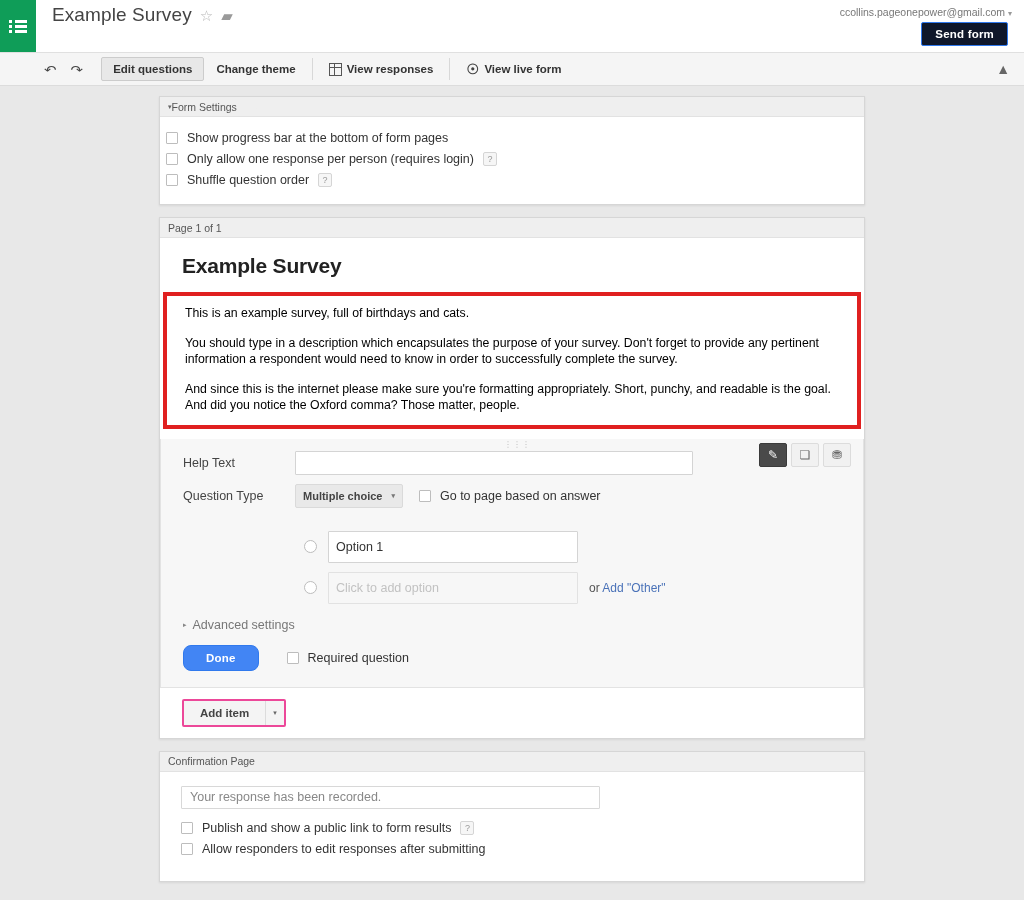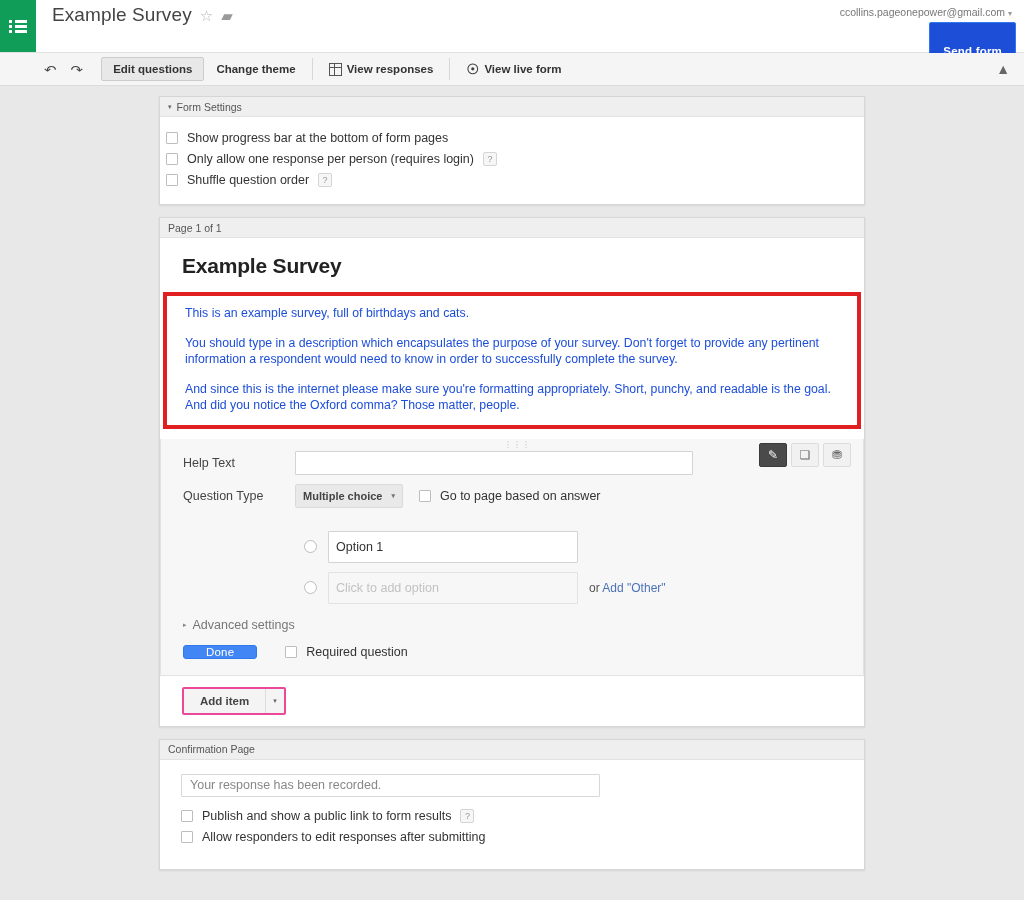--- a/index.html
+++ b/index.html
@@ -81,28 +81,28 @@
     position: absolute;
     right: 12px; top: 6px;
     font-size: 10.5px;
     color: #777;
     white-space: nowrap;
   }
   .account-caret { font-size: 8px; color: #999; margin-left: 3px; }
 
   .send-form-top {
     position: absolute;
-    right: 8px; top: 22px;
-    background: #1d4ed8;
+    right: 16px; top: 22px;
+    background: #0f172a;
     color: #fff;
     font-size: 11.5px;
     font-weight: bold;
     border: 1px solid #3079ed;
     border-radius: 2px;
-    padding: 22px 13px;
+    padding: 5px 13px;
     cursor: pointer;
     letter-spacing: .2px;
   }
 
   
   .toolbar {
     position: relative;
     height: 32px;
     background: #f5f5f5;
     border-bottom: 1px solid #dcdcdc;
@@ -189,21 +189,20 @@
   
   .section-tab {
     position: relative;
     height: 19px;
     background: #efefef;
     border-bottom: 1px solid #e2e2e2;
   }
   .section-tab-label {
     display: inline-flex;
     align-items: center;
-    gap: 5px;
     height: 19px;
     padding: 0 14px 0 8px;
     background: #efefef;
     font-size: 10.5px;
     color: #555;
     position: relative;
   }
   .section-tab-label:after {
     content: "";
     position: absolute;
@@ -271,21 +270,21 @@
     margin: 0 0 14px 0;
     letter-spacing: -.2px;
   }
   .desc-box {
     border: 4px solid #e02020;
     padding: 9px 18px 11px 18px;
     margin: 0 -19px 0 -19px;
   }
   .desc-p {
     font-size: 12.3px;
-    color: #1d4ed8;
+    color: #000000;
     line-height: 1.35;
     margin: 0 0 13px 0;
   }
   .desc-p:last-child { margin-bottom: 0; }
 
   
   .qcard {
     position: relative;
     background: #f7f7f7;
     border: 1px solid #e3e3e3;
@@ -418,25 +417,25 @@
 
   .done-row {
     display: flex;
     align-items: center;
     gap: 28px;
     padding-left: 22px;
   }
   .btn-blue {
     background: #4285f4;
     border: 1px solid #3079ed;
-    border-radius: 3px;
+    border-radius: 8px;
     color: #fff;
     font-size: 11.5px;
-    font-weight: normal;
-    padding: 0 22px;
+    font-weight: bold;
+    padding: 6px 22px;
     cursor: pointer;
     letter-spacing: .2px;
   }
 
   .additem-bar {
     padding: 11px 0 11px 22px;
     background: #fff;
   }
   .additem-wrap {
     display: inline-flex;

